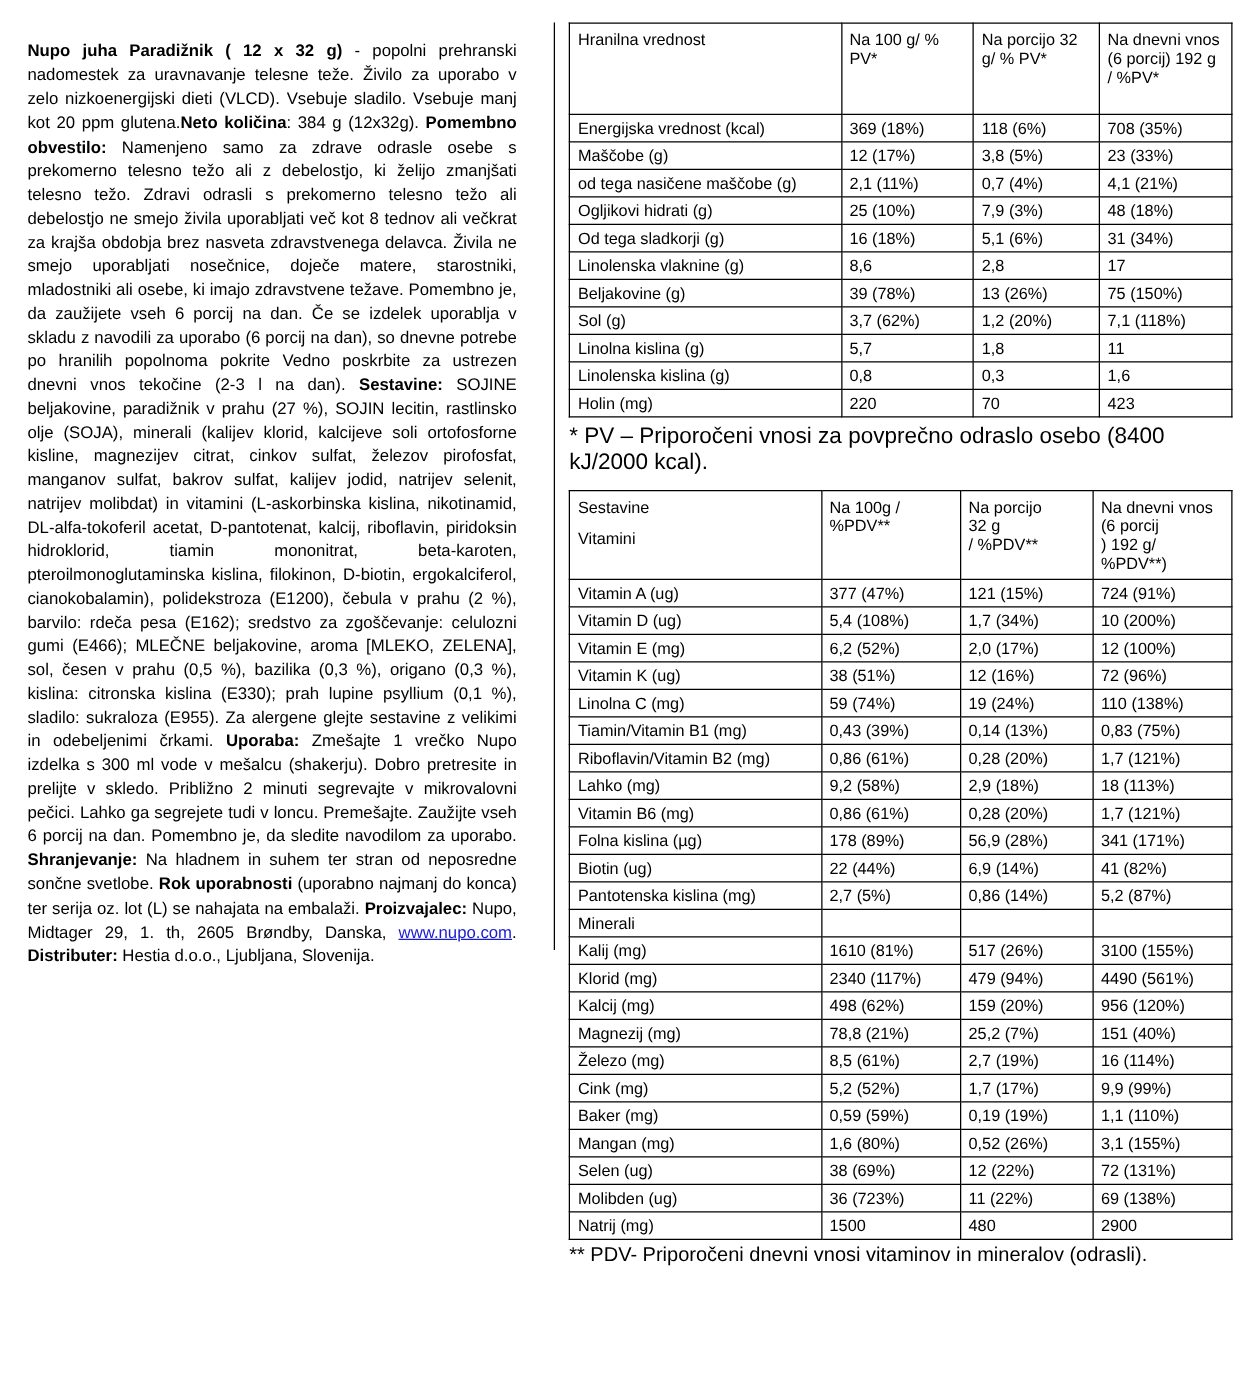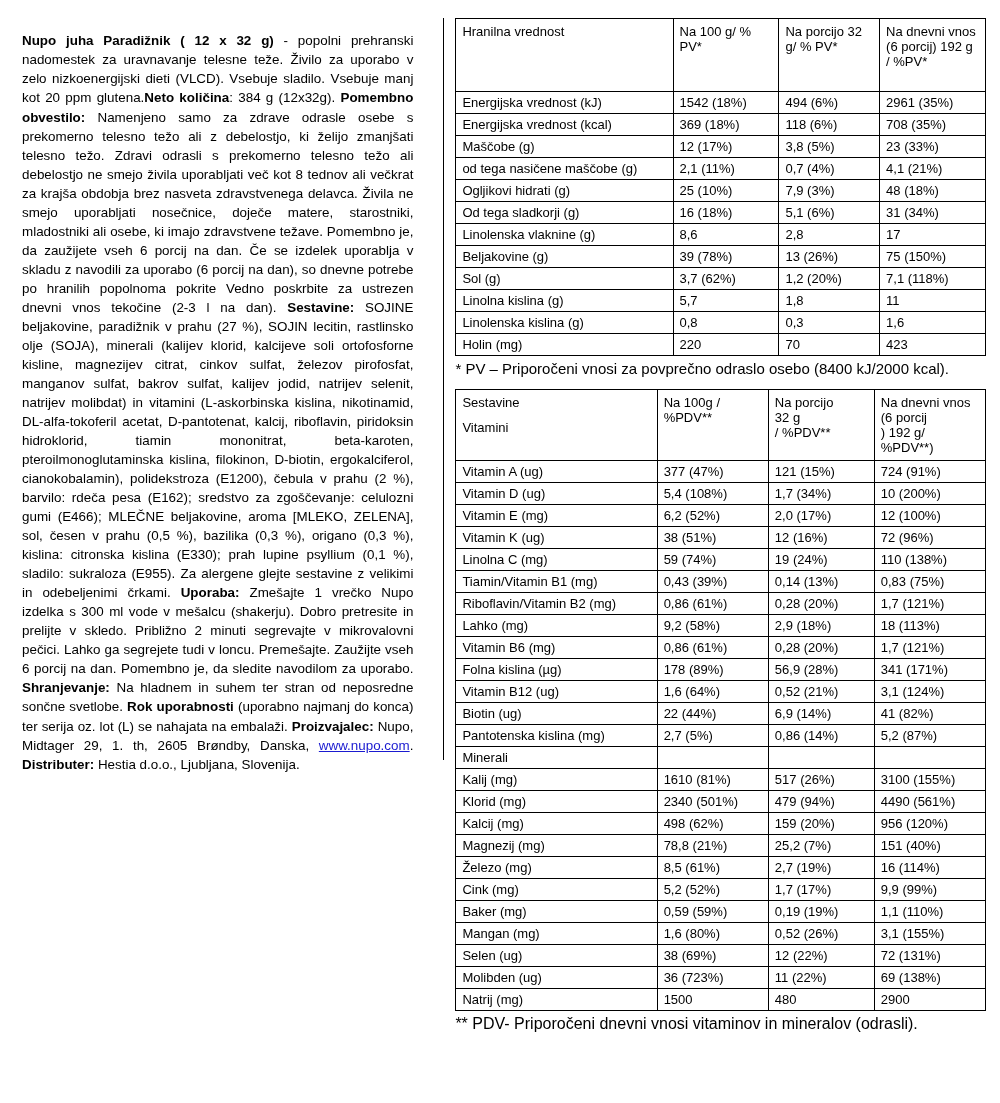--- a/index.html
+++ b/index.html
@@ -66,21 +66,21 @@
     text-align: left;
     font-weight: normal;
   }
   table.nutri thead td {
     vertical-align: top;
     padding-top: 5px;
     padding-bottom: 5px;
   }
   .h-row td { height: 62px; }
   .footnote {
-    font-size: 15px;
+    font-size: 18px;
     margin: 4px 0 12px 0;
   }
   .footnote2 {
     font-size: 16px;
     margin: 4px 0 0 0;
   }
   col.c1 { width: 41%; }
   col.c2 { width: 20%; }
   col.c3 { width: 19%; }
   col.c4 { width: 20%; }
@@ -116,26 +116,20 @@
       <thead>
         <tr class="h-row">
           <td>Hranilna vrednost</td>
           <td>Na 100 g/ % PV*</td>
           <td>Na porcijo 32 g/
 % PV*</td>
           <td>Na dnevni vnos (6 porcij) 192 g  / %PV*</td>
         </tr>
       </thead>
       <tbody>
-        <tr>
-            <td>Energijska vrednost (kJ)</td>
-            <td>1542 (18%)</td>
-            <td>494 (6%)</td>
-            <td>2961 (35%)</td>
-          </tr>
         <tr>
             <td>Energijska vrednost (kcal)</td>
             <td>369 (18%)</td>
             <td>118 (6%)</td>
             <td>708 (35%)</td>
           </tr>
         <tr>
             <td>Maščobe (g)</td>
             <td>12 (17%)</td>
             <td>3,8 (5%)</td>
@@ -285,26 +279,20 @@
             <td>0,28 (20%)</td>
             <td>1,7 (121%)</td>
           </tr>
         <tr>
             <td>Folna kislina (µg)</td>
             <td>178 (89%)</td>
             <td>56,9 (28%)</td>
             <td>341 (171%)</td>
           </tr>
         <tr>
-            <td>Vitamin B12 (ug)</td>
-            <td>1,6 (64%)</td>
-            <td>0,52 (21%)</td>
-            <td>3,1 (124%)</td>
-          </tr>
-        <tr>
             <td>Biotin (ug)</td>
             <td>22 (44%)</td>
             <td>6,9 (14%)</td>
             <td>41 (82%)</td>
           </tr>
         <tr>
             <td>Pantotenska kislina (mg)</td>
             <td>2,7 (5%)</td>
             <td>0,86 (14%)</td>
             <td>5,2 (87%)</td>
@@ -318,21 +306,21 @@
         </tr>
 
         <tr>
             <td>Kalij (mg)</td>
             <td>1610 (81%)</td>
             <td>517 (26%)</td>
             <td>3100 (155%)</td>
           </tr>
         <tr>
             <td>Klorid (mg)</td>
-            <td>2340 (501%)</td>
+            <td>2340 (117%)</td>
             <td>479 (94%)</td>
             <td>4490 (561%)</td>
           </tr>
         <tr>
             <td>Kalcij (mg)</td>
             <td>498 (62%)</td>
             <td>159 (20%)</td>
             <td>956 (120%)</td>
           </tr>
         <tr>

